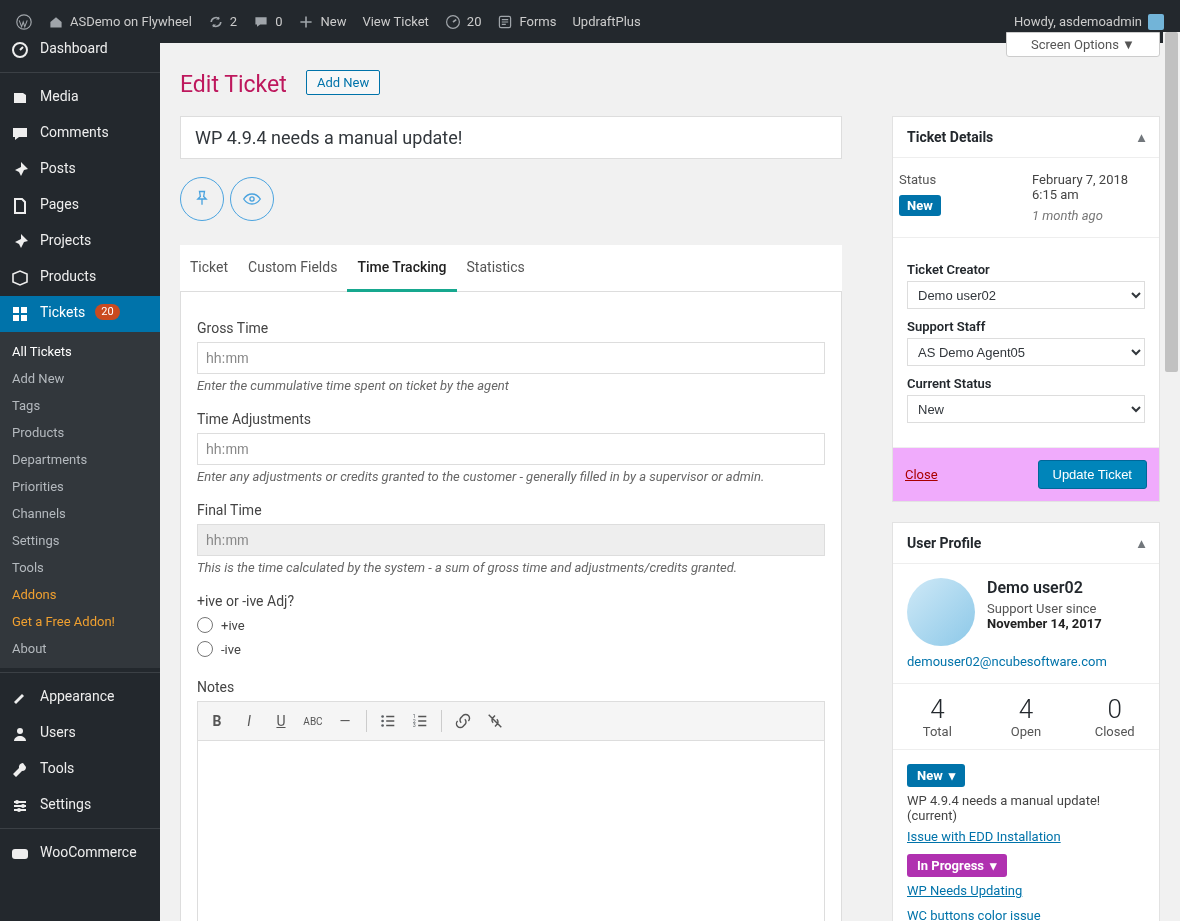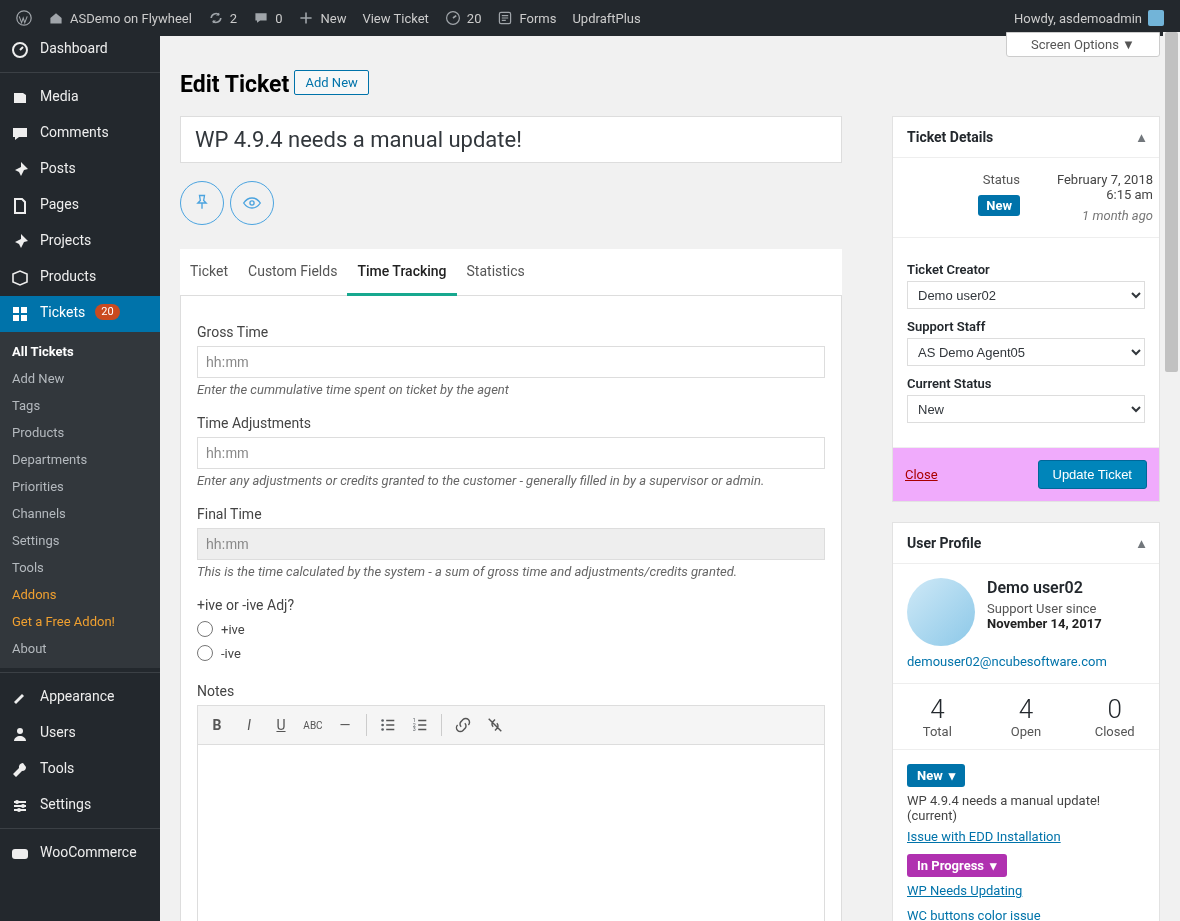--- a/index.html
+++ b/index.html
@@ -1,45 +1,45 @@
 <!DOCTYPE html>
 <html><head>
 <meta charset="utf-8">
 <style>
   *{box-sizing:border-box;margin:0;padding:0}
   body{font-family:-apple-system,BlinkMacSystemFont,"Segoe UI",Roboto,Helvetica,Arial,sans-serif;font-size:13px;color:#444;background:#f1f1f1;width:1180px;height:921px;overflow:hidden;position:relative}
   a{text-decoration:none}
   
-  .adminbar{height:36px;background:#23282d;color:#b4b9be;display:flex;align-items:center;font-size:13px;padding:0 8px;width:1180px}
+  .adminbar{height:43px;background:#23282d;color:#b4b9be;display:flex;align-items:center;font-size:13px;padding:0 8px;width:1180px}
   .adminbar .ab-item{display:flex;align-items:center;gap:6px;padding:0 8px;height:32px;cursor:pointer;color:#ccc}
   .adminbar .spacer{flex:1}
   .adminbar svg{width:16px;height:16px;fill:#a0a5aa}
   .adminbar .avatar{width:16px;height:16px;background:#72b4d8;display:inline-block;border-radius:2px}
   
   .sidemenu{position:absolute;top:32px;left:0;bottom:0;width:160px;background:#23282d;color:#eee;overflow:hidden}
   .sidemenu .menu-item{display:flex;align-items:flex-start;gap:10px;padding:8px 10px;color:#eee;cursor:pointer;font-size:14px}
   .sidemenu .menu-item.top{font-weight:400}
   .sidemenu .menu-item .mi-icon{width:20px;height:20px;display:flex;align-items:center;justify-content:center;fill:#9ea3a8}
   .sidemenu .menu-item.current{background:#0073aa;color:#fff;position:relative}
   .sidemenu .menu-item.current .mi-icon{fill:#fff}
   .sidemenu .menu-item.current::after{content:"";position:absolute;right:-8px;top:50%;transform:translateY(-50%);border:8px solid transparent;border-right-color:#f1f1f1}
   .sidemenu .submenu{background:#32373c;padding:6px 0}
   .sidemenu .submenu .sub{padding:6px 12px;color:#b4b9be;cursor:pointer;font-size:13px}
-  .sidemenu .submenu .sub.current{color:#fff;font-weight:700}
+  .sidemenu .submenu .sub.current{color:#fff;font-weight:400}
   .sidemenu .submenu .sub.accent{color:#f0a030}
   .sidemenu .sep{height:8px;border-top:1px solid #3b4045;margin-top:4px}
   .badge-count{background:#ca4a1f;color:#fff;border-radius:9px;font-size:11px;padding:1px 6px;line-height:14px;display:inline-block}
   
   .wpbody{position:absolute;top:32px;left:160px;right:0;bottom:0;padding:10px 20px 20px 20px;overflow:auto}
   .scrollbar{position:absolute;top:32px;right:0;width:17px;bottom:0;background:#f1f1f1}
   .scrollbar .thumb{position:absolute;top:0;left:2px;right:2px;height:340px;background:#c1c1c1;border-radius:2px}
   .screen-options{float:right;border:1px solid #ccc;background:#fff;padding:4px 24px;font-size:13px;color:#555;border-radius:0 0 3px 3px;cursor:pointer;margin-top:-10px}
-  h1.page-title{font-size:23px;font-weight:700;color:#000000;display:inline-block;margin:14px 2px 18px 0}
+  h1.page-title{font-size:23px;font-weight:400;color:#be185d;display:inline-block;margin:14px 16px 18px 0}
   .page-title-action{display:inline-block;border:1px solid #0073aa;color:#0073aa;padding:4px 10px;font-size:13px;border-radius:2px;cursor:pointer;background:#f7f7f7;vertical-align:5px}
-  .titlebox{width:662px;background:#fff;border:1px solid #ddd;font-size:22px;padding:10px 14px;color:#32373c;margin-bottom:18px}
+  .titlebox{width:662px;background:#fff;border:1px solid #ddd;font-size:18px;padding:10px 14px;color:#32373c;margin-bottom:18px}
   .quickactions{display:flex;gap:6px;margin-bottom:24px}
   .qa{width:44px;height:44px;border:1px solid #4aa3df;border-radius:50%;display:flex;align-items:center;justify-content:center;cursor:pointer}
   .qa svg{width:20px;height:20px;fill:none;stroke:#4aa3df;stroke-width:1.6}
   .two-col{display:flex;gap:20px;align-items:flex-start}
   .main-col{width:662px}
   .side-col{width:268px;margin-left:auto}
   .tabs{border-bottom:1px solid #ddd;background:#fff;display:flex}
   .tab{padding:14px 10px;color:#555;cursor:pointer;font-size:14px}
   .tab.active{color:#222;border-bottom:3px solid #17a88f;margin-bottom:-1px;font-weight:500}
   .panel{background:#fff;border:1px solid #ddd;border-top:none;padding:28px 16px 24px 16px}
@@ -54,21 +54,21 @@
   .editor-toolbar{border:1px solid #ddd;background:#f5f5f5;padding:4px;display:flex;gap:2px;align-items:center}
   .ed-btn{width:30px;height:30px;display:flex;align-items:center;justify-content:center;cursor:pointer;color:#555;font-size:14px}
   .ed-btn svg{width:18px;height:18px;fill:#595e63}
   .ed-sep{width:1px;height:22px;background:#ccc;margin:0 4px}
   .editor-body{border:1px solid #ddd;border-top:none;height:196px;background:#fff}
   
   .postbox{background:#fff;border:1px solid #e2e2e2;margin-bottom:20px}
   .postbox h2{font-size:14px;padding:12px 14px;border-bottom:1px solid #eee;display:flex;justify-content:space-between;align-items:center;color:#23282d}
   .postbox h2 .toggle{color:#72777c;cursor:pointer}
   .postbox .inside{padding:14px}
-  .det-row{display:flex;text-align:right;border-bottom:1px solid #eee}
+  .det-row{display:flex;text-align:left;border-bottom:1px solid #eee}
   .det-cell{flex:1;padding:14px 6px}
   .det-cell .lbl{font-size:13px;color:#555;margin-bottom:8px}
   .tag-new{background:#0073aa;color:#fff;font-weight:700;padding:3px 8px;border-radius:3px;display:inline-block;font-size:13px}
   .det-cell .date{font-size:13px;color:#444}
   .det-cell .date em{color:#777;font-style:italic;display:block;margin-top:6px}
   .fld{margin:10px 0}
   .fld label{display:block;font-weight:600;margin-bottom:4px;font-size:13px;color:#23282d}
   .fld select{width:100%;border:1px solid #ddd;padding:4px 6px;height:28px;background:#fff;color:#32373c;font-size:13px}
   .box-actions{display:flex;justify-content:space-between;align-items:center;border-top:1px solid #eee;padding:12px;background:#f0abfc}
   .box-actions a{color:#a00;text-decoration:underline}

